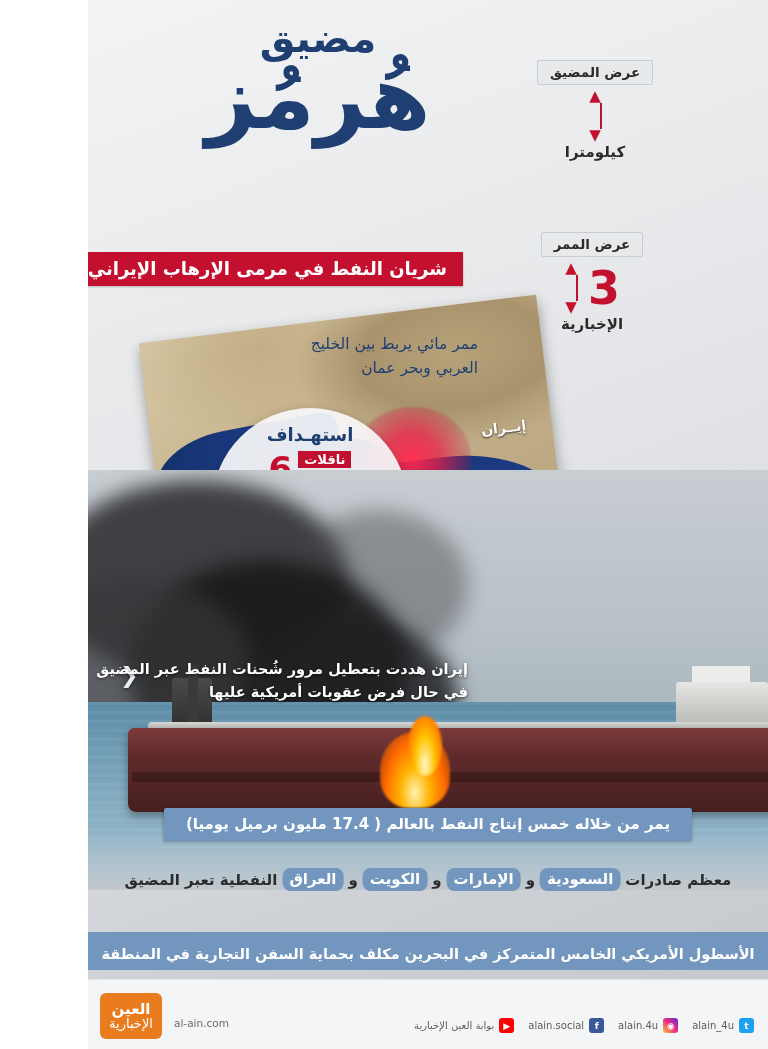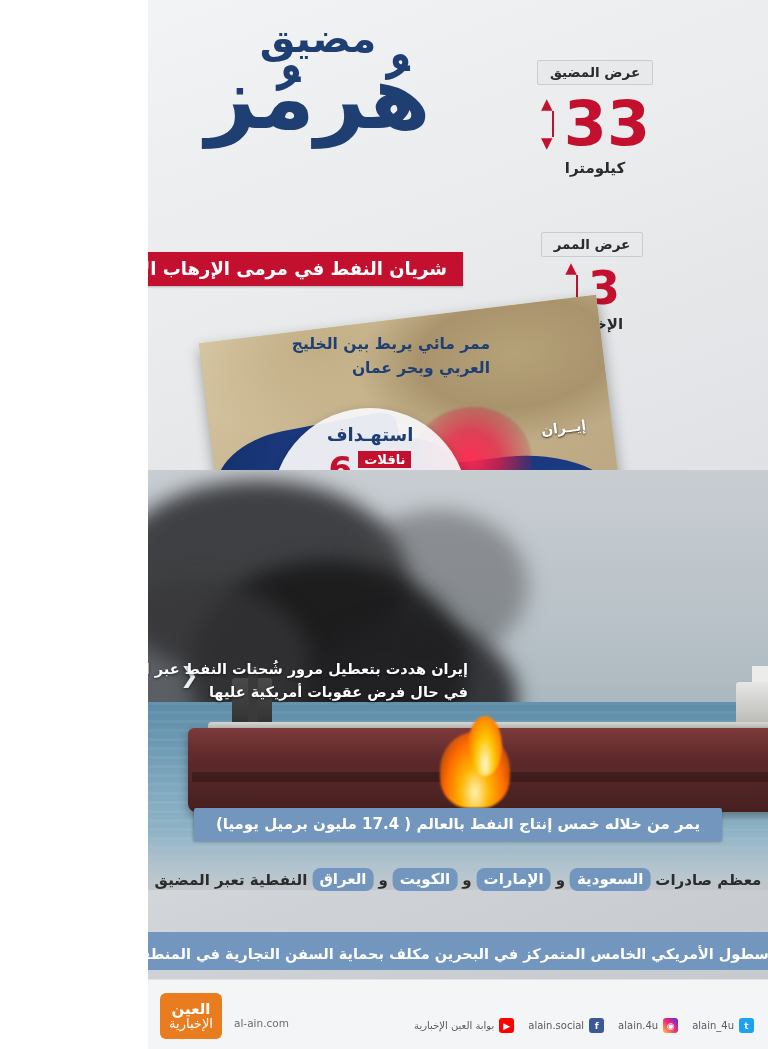--- a/index.html
+++ b/index.html
@@ -2,21 +2,21 @@
 <html lang="ar" dir="rtl"><head>
 <meta charset="utf-8">
 <style>
   * { box-sizing: border-box; margin: 0; padding: 0; }
   html, body {
     width: 768px; height: 1049px;
     font-family: "DejaVu Sans", sans-serif;
   }
   #page {
     position: relative;
-    width: 620px; height: 1049px;
+    width: 680px; height: 1049px;
     overflow: hidden;
     background: linear-gradient(160deg,#f2f3f5 0%, #e9eaec 30%, #dfe1e4 55%, #cfd2d6 75%, #c3c7cb 100%);
   }
 
   
   .title-wrap {
     position: absolute; top: 18px; right: 300px; width: 300px;
     text-align: center;
     color: #1f3864;
   }
@@ -148,25 +148,25 @@
     letter-spacing: 1px;
     white-space: nowrap;
   }
   #label-iran { right: 26px; top: 120px; font-size: 14px; }
   #label-oman { left: 176px; top: 222px; font-size: 16px; }
   #label-uae  { left: 60px; top: 196px; font-size: 9px; color: #f1ece2; }
 
   
   .map-caption {
     position: absolute;
-    top: 332px; right: 278px;
+    top: 332px; right: 290px;
     width: 260px;
     text-align: right;
     color: #1f3f73;
-    font-size: 15.5px; font-weight: bold;
+    font-size: 15.5px; font-weight: normal;
     line-height: 1.55;
   }
 
   
   .circle {
     position: absolute;
     left: 124px; top: 408px;
     width: 196px; height: 196px;
     border-radius: 50%;
     background: rgba(248,248,249,.93);
@@ -404,21 +404,20 @@
 
   <div class="title-wrap">
     <div class="title-small">مضيق</div>
     <div class="title-big">هُرمُز</div>
   </div>
   <div class="subtitle-badge">شريان النفط في مرمى الإرهاب الإيراني</div>
 
   <div class="stat" id="stat-width">
     <div class="cap">عرض المضيق</div>
     <div class="row">
-      <div class="num">33</div>
       <div class="arrow-vert">
         <span class="up">▲</span>
           <span class="bar"></span>
           <span class="dn">▼</span>
       </div>
     </div>
     <div class="unit">كيلومترا</div>
   </div>
 
   <div class="stat" id="stat-passage">

